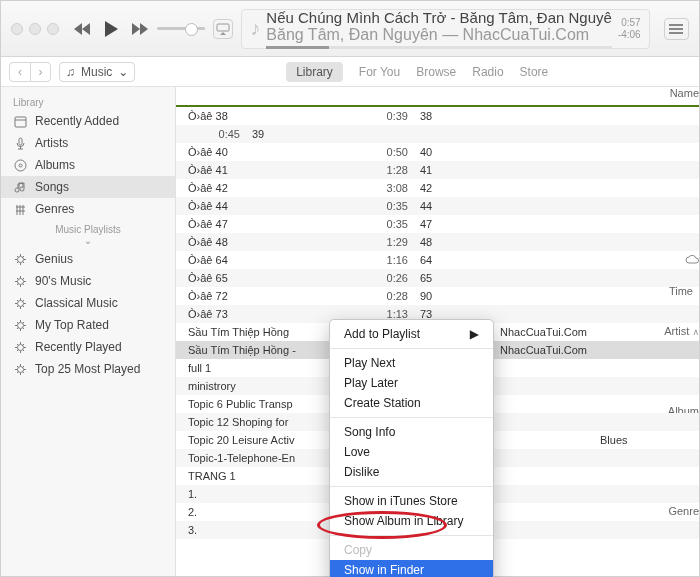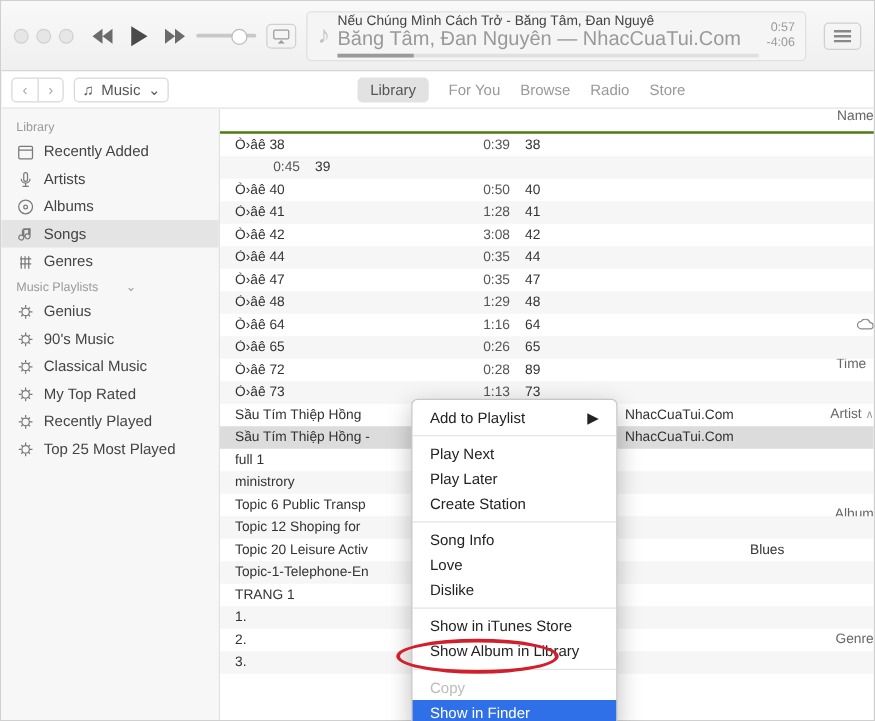--- a/index.html
+++ b/index.html
@@ -12,21 +12,21 @@
 .traffic span { width: 12px; height: 12px; border-radius: 50%; background: #e6e6e6; border: 1px solid #d0d0d0; }
 .pb-group { display: flex; align-items: center; gap: 12px; color: #6a6a6a; }
 .pb-icon { cursor: pointer; }
 .vol { display: flex; align-items: center; gap: 4px; }
 .vol-track { width: 48px; height: 3px; background: #c8c8c8; border-radius:2px; position:relative; }
 .vol-track::after{content:"";position:absolute;left:28px;top:-4px;width:11px;height:11px;border-radius:50%;background:#fff;border:1px solid #bbb;}
 .airplay { width:24px;height:20px;border:1px solid #d0d0d0;border-radius:4px;display:flex;align-items:center;justify-content:center;color:#9a9a9a;}
 .lcd { flex:1; height:40px; background:#f5f5f5;border:1px solid #e0e0e0;border-radius:4px; display:flex; align-items:center; padding:0 8px; gap:6px; }
 .lcd-note { color:#c3c3c3; font-size:20px;}
 .lcd-main{flex:1; display:flex;flex-direction:column;justify-content:center;}
-.lcd-title{font-size:11px;color:#444;white-space:nowrap;overflow:hidden;}
+.lcd-title{font-size:15px;color:#444;white-space:nowrap;overflow:hidden;}
 .lcd-sub{font-size:16px;color:#999;white-space:nowrap;overflow:hidden;}
 .lcd-prog{height:3px;background:#e0e0e0;position:relative;margin-top:2px;}
 .lcd-prog::after{content:"";position:absolute;left:0;top:0;height:3px;width:18%;background:#9a9a9a;}
 .lcd-time{font-size:10px;color:#999;}
 .lcd-times{display:flex;flex-direction:column;align-items:flex-end;gap:1px;}
 .listbtn{width:30px;height:22px;border:1px solid #d0d0d0;border-radius:4px;display:flex;align-items:center;justify-content:center;color:#888;margin-left:6px;}
 
 
 .navbar{height:30px;border-bottom:1px solid #e2e2e2;display:flex;align-items:center;padding:0 8px;gap:8px;font-size:12px;color:#888;}
 .navseg{display:flex;border:1px solid #d8d8d8;border-radius:4px;overflow:hidden;}
@@ -35,21 +35,21 @@
 .src-select{border:1px solid #d8d8d8;border-radius:4px;height:20px;display:flex;align-items:center;gap:6px;padding:0 6px;color:#555;}
 .navspacer{flex:1;}
 .tabs{display:flex;gap:16px;align-items:center;}
 .tab{color:#999;}
 .tab.active{background:#e2e2e2;color:#555;padding:3px 10px;border-radius:4px;}
 
 
 .body{flex:1;display:flex;min-height:0;}
 .sidebar{width:175px;background:#f7f7f7;border-right:1px solid #e2e2e2;padding:6px 0;font-size:12px;color:#444;overflow:hidden;}
 .side-head{font-size:10px;color:#9a9a9a;padding:4px 12px 2px;}
-.side-head.pl{display:flex;align-items:center;gap:22px;}
+.side-head.pl{display:flex;align-items:center;gap:0;flex-direction:column;}
 .srow{display:flex;align-items:center;gap:8px;padding:3px 12px;height:22px;}
 .srow.sel{background:#e4e4e4;}
 .srow .ic{width:14px;color:#7a7a7a;display:flex;justify-content:center;}
 .content{flex:1;display:flex;flex-direction:column;min-width:0;}
 .colhead{display:flex;font-size:11px;color:#666;border-bottom:2px solid #4d7c0f;height:20px;align-items:flex-end;flex-direction:column;}
 .ch-name{flex:0 0 168px;padding-left:12px;}
 .ch-cloud{flex:0 0 30px;text-align:center;}
 .ch-time{flex:0 0 40px;text-align:right;padding-right:6px;}
 .ch-artist{flex:0 0 80px;padding-left:6px;}
 .ch-album{flex:0 0 100px;padding-left:6px;}
@@ -346,21 +346,21 @@
             <div class="c-cloud"></div>
             <div class="c-time">0:26</div>
             <div class="c-artist">65</div>
             <div class="c-album"></div>
             <div class="c-genre"></div>
           </div>
           <div class="row">
             <div class="c-name">Ò›âê 72</div>
             <div class="c-cloud"></div>
             <div class="c-time">0:28</div>
-            <div class="c-artist">89</div>
+            <div class="c-artist">90</div>
             <div class="c-album"></div>
             <div class="c-genre"></div>
           </div>
           <div class="row">
             <div class="c-name">Ò›âê 73</div>
             <div class="c-cloud"></div>
             <div class="c-time">1:13</div>
             <div class="c-artist">73</div>
             <div class="c-album"></div>
             <div class="c-genre"></div>

